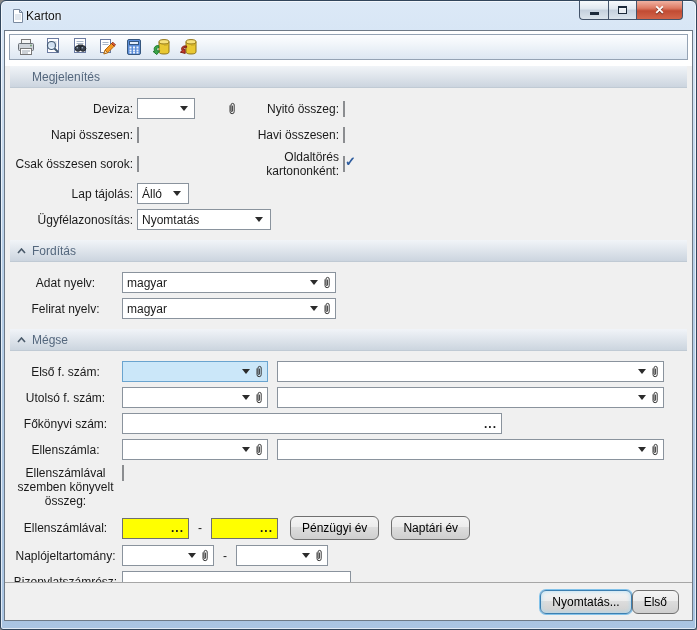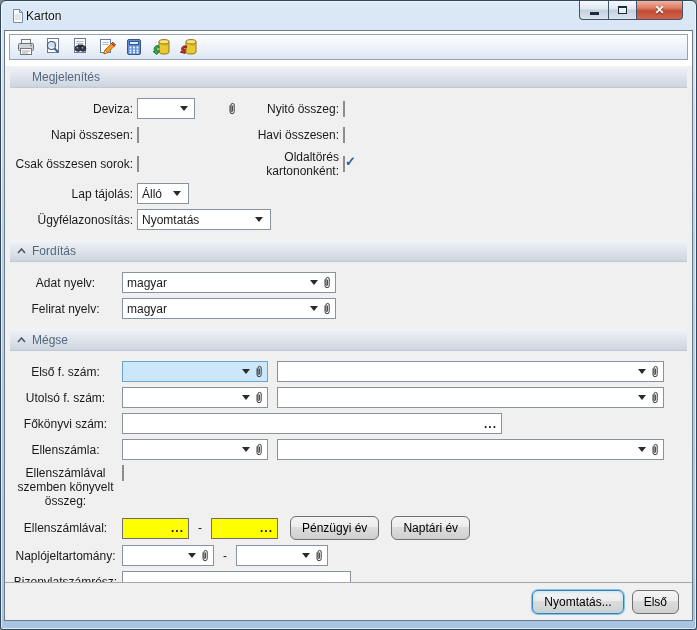--- a/index.html
+++ b/index.html
@@ -86,21 +86,21 @@
   .btn { height:24px; padding:0 11px; font-size:12px; border:1px solid #707070; border-radius:6px;
     background:linear-gradient(#f4f4f4,#ececec 45%,#dddddd 46%,#cfcfcf);
     font-family:Liberation Sans, sans-serif; cursor:default; }
   .btn.default { border-color:#3c7fb1; box-shadow:0 0 0 1px #82c2ea, inset 0 0 4px #aadcf5; }
 
   .w58{width:58px;gap:35px;} .w52{width:52px;} .w134{width:134px;} .w214{width:214px;}
   .w146{width:146px;} .w380{width:380px;} .w92{width:92px;} .w67{width:67px;} .w229{width:229px;}
 
   
   .footer { position:absolute; left:0; right:0; bottom:0; height:38px; border-top:1px solid #a6a6a6;
-    background:#f0f0f0; display:flex; align-items:center; justify-content:flex-end; gap:8px; padding-right:13px; }
+    background:#f0f0f0; display:flex; align-items:center; justify-content:flex-end; padding-right:13px; }
 </style>
 </head>
 <body>
 
 <div class="window">
 
   <div class="titlebar">
     <span style="display:flex;">
       <svg width="16" height="16" viewBox="0 0 16 16">
         <path d="M3.5 1.5 h6 l3 3 v10 h-9 z" fill="#fff" stroke="#7a8aa0"></path>

